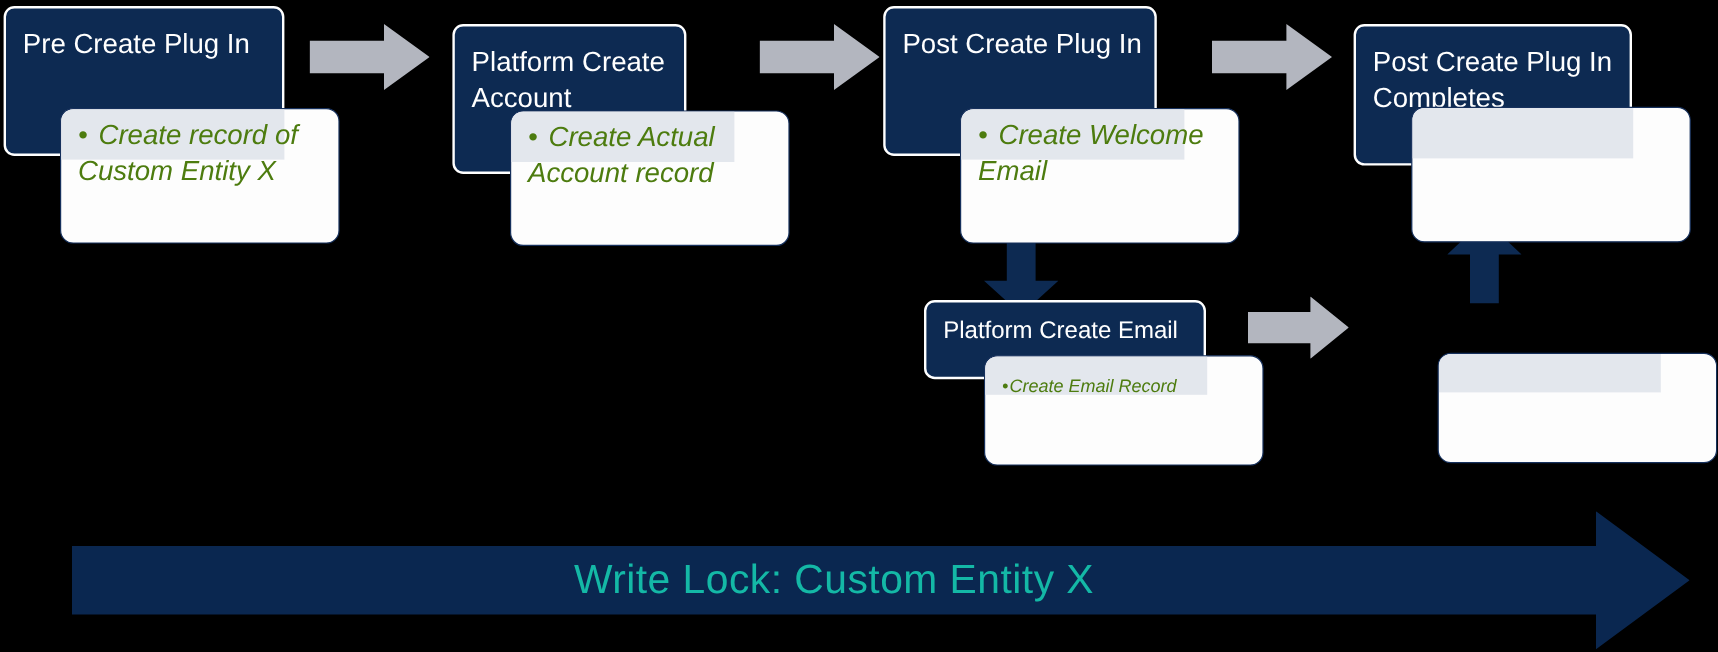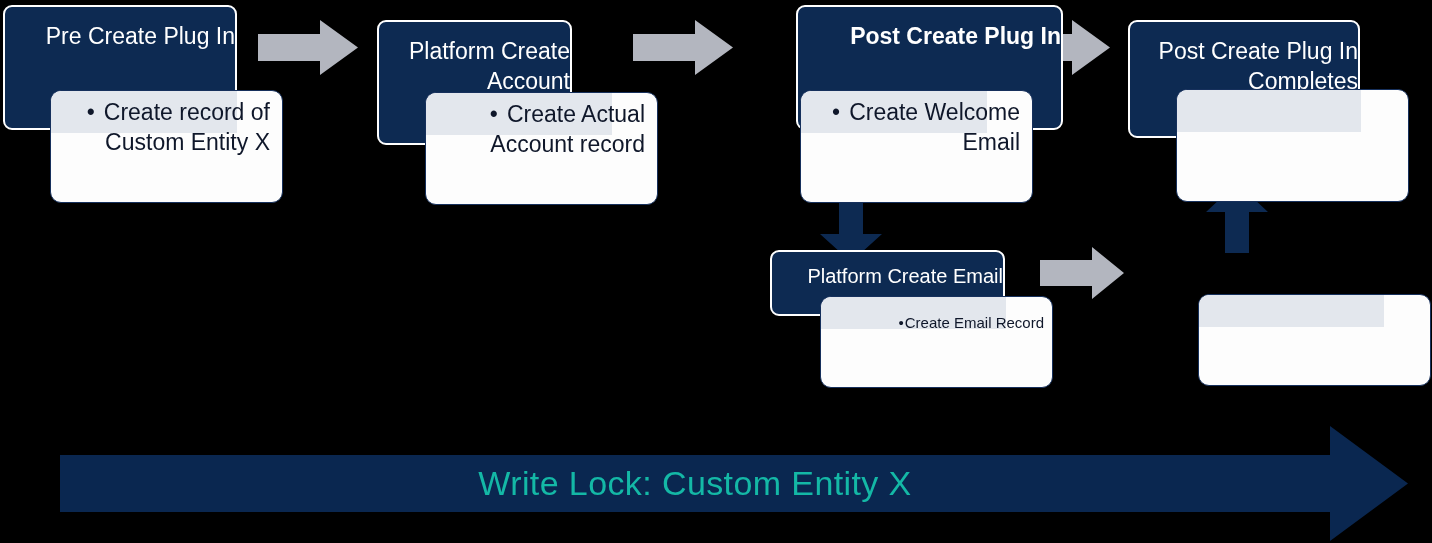--- a/index.html
+++ b/index.html
@@ -9,21 +9,20 @@
   }
   body {
     font-family: "Liberation Sans", sans-serif;
   }
   #canvas {
     position: relative;
     width: 1432px;
     height: 543px;
     background: #000000;
     overflow: hidden;
-    text-align: right;
   }
 
   
   .node-title {
     position: absolute;
     background: #0d2a52;
     border: 2px solid #ffffff;
     border-radius: 9px;
     box-sizing: border-box;
     color: #ffffff;
@@ -53,25 +52,26 @@
     position: absolute;
     top: 0;
     left: 0;
     height: 42px;
     background: #e3e7ed;
     z-index: 0;
   }
   .node-body .body-text {
     position: relative;
     z-index: 1;
-    color: #0f172a;
+    color: #4d7c0f;
     font-size: 23px;
     line-height: 30px;
     padding: 6px 12px 0 14px;
     display: block;
+    font-style: italic;
   }
   .node-body .body-text.tight {
     font-size: 15px;
     line-height: 28px;
     padding: 12px 8px 0 14px;
   }
   .bullet-dot {
     display: inline-block;
     margin-right: 9px;
   }
@@ -152,21 +152,21 @@
       <span class="bullet-dot">•</span><span>Create Actual Account record</span>
     </span>
   </div>
 
   <div class="arrow-grey" style="left:633px; top:20px; width:100px; height:55px; background:transparent;">
     <svg width="100" height="55" viewBox="0 0 100 55">
       <polygon points="0,14 62,14 62,0 100,27.5 62,55 62,41 0,41" fill="#b3b6bf"></polygon>
     </svg>
   </div>
 
-  <div class="node-title" style="left:796px; top:5px; width:267px; height:125px;font-weight:bold;">
+  <div class="node-title" style="left:736px; top:5px; width:228px; height:125px;">
     <span>Post Create Plug In</span>
   </div>
   <div class="node-body" style="left:800px; top:90px; width:233px; height:113px;">
     <div class="overlap-band" style="width:186px;"></div>
     <span class="body-text">
       <span class="bullet-dot">•</span><span>Create Welcome Email</span>
     </span>
   </div>
 
   <div class="arrow-grey" style="left:1010px; top:20px; width:100px; height:55px; background:transparent;">

